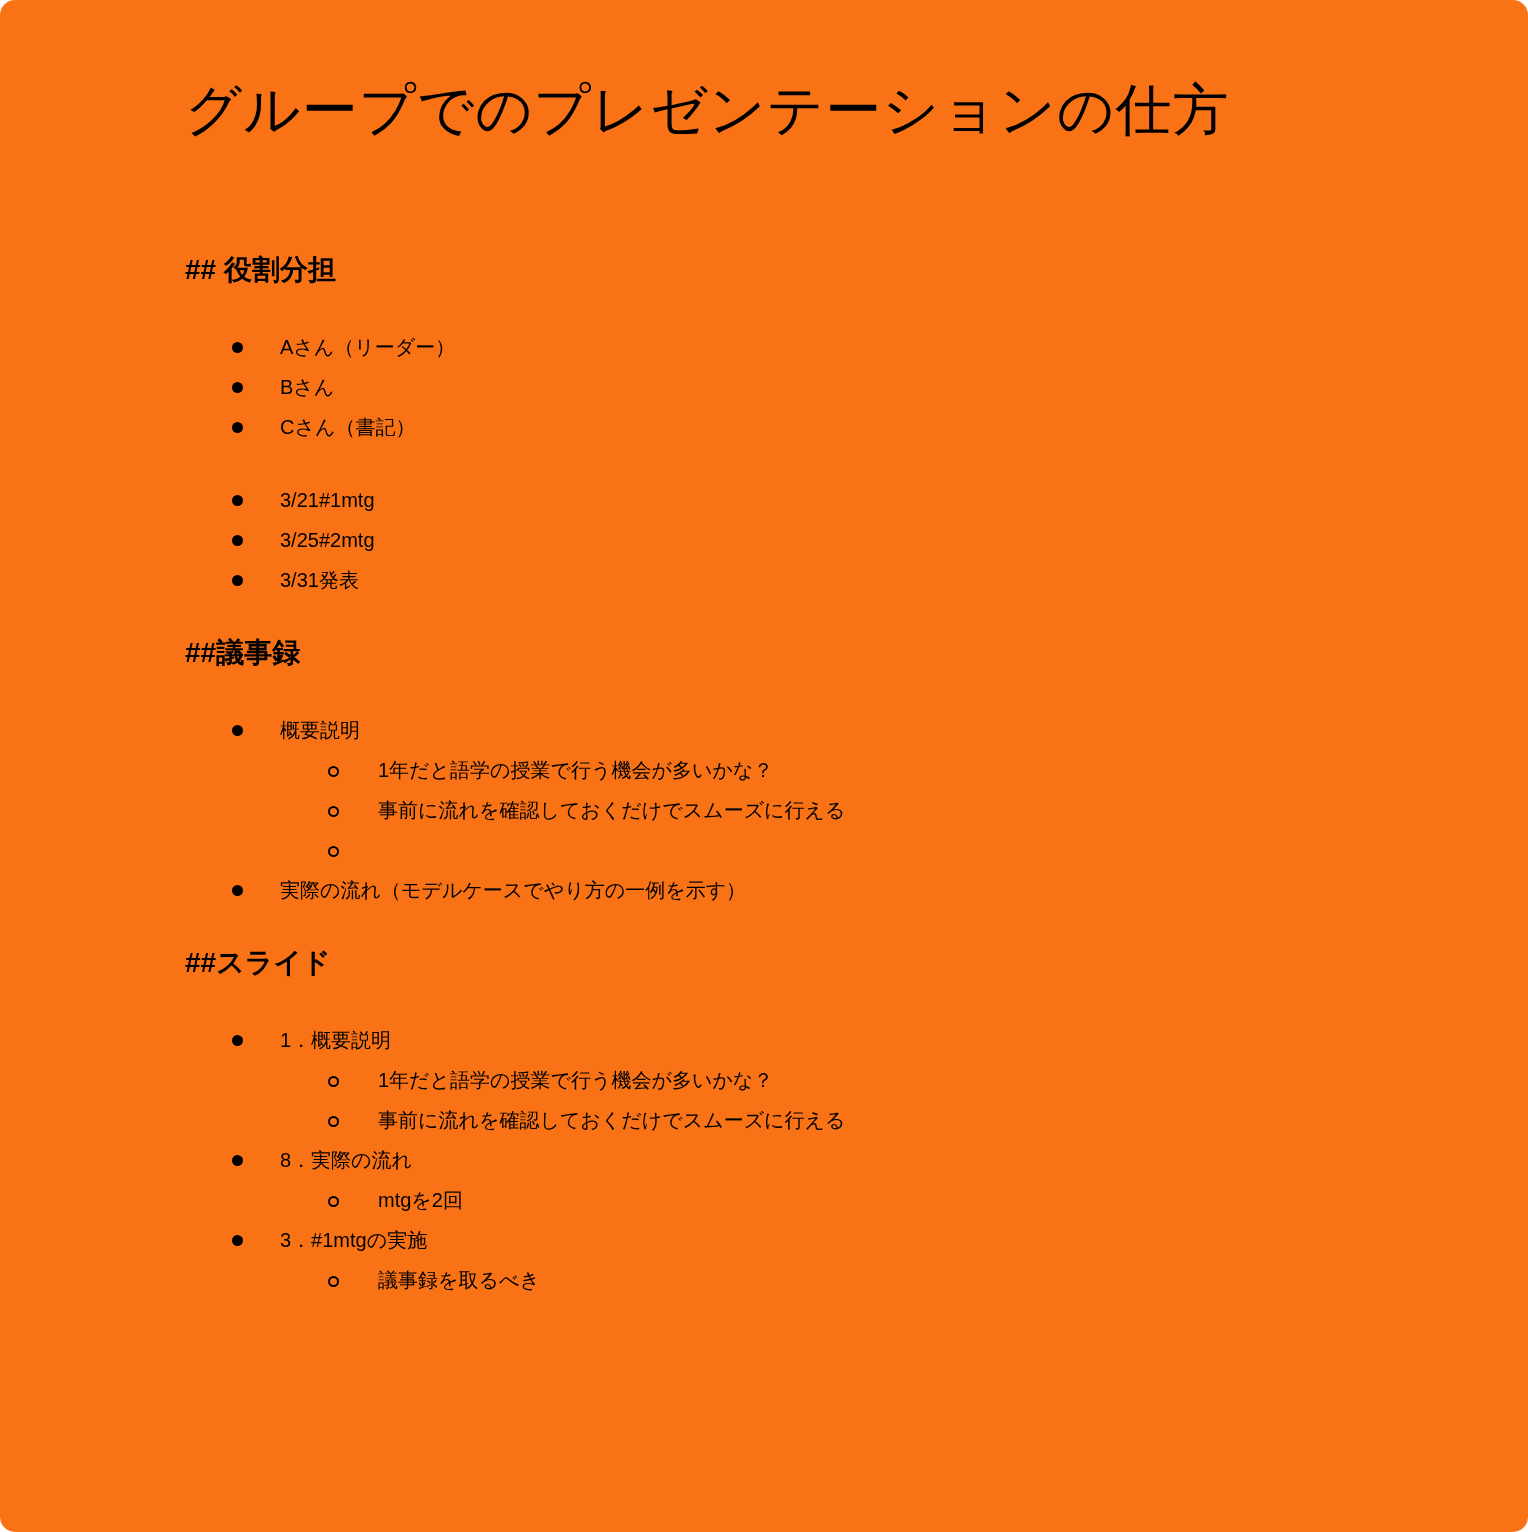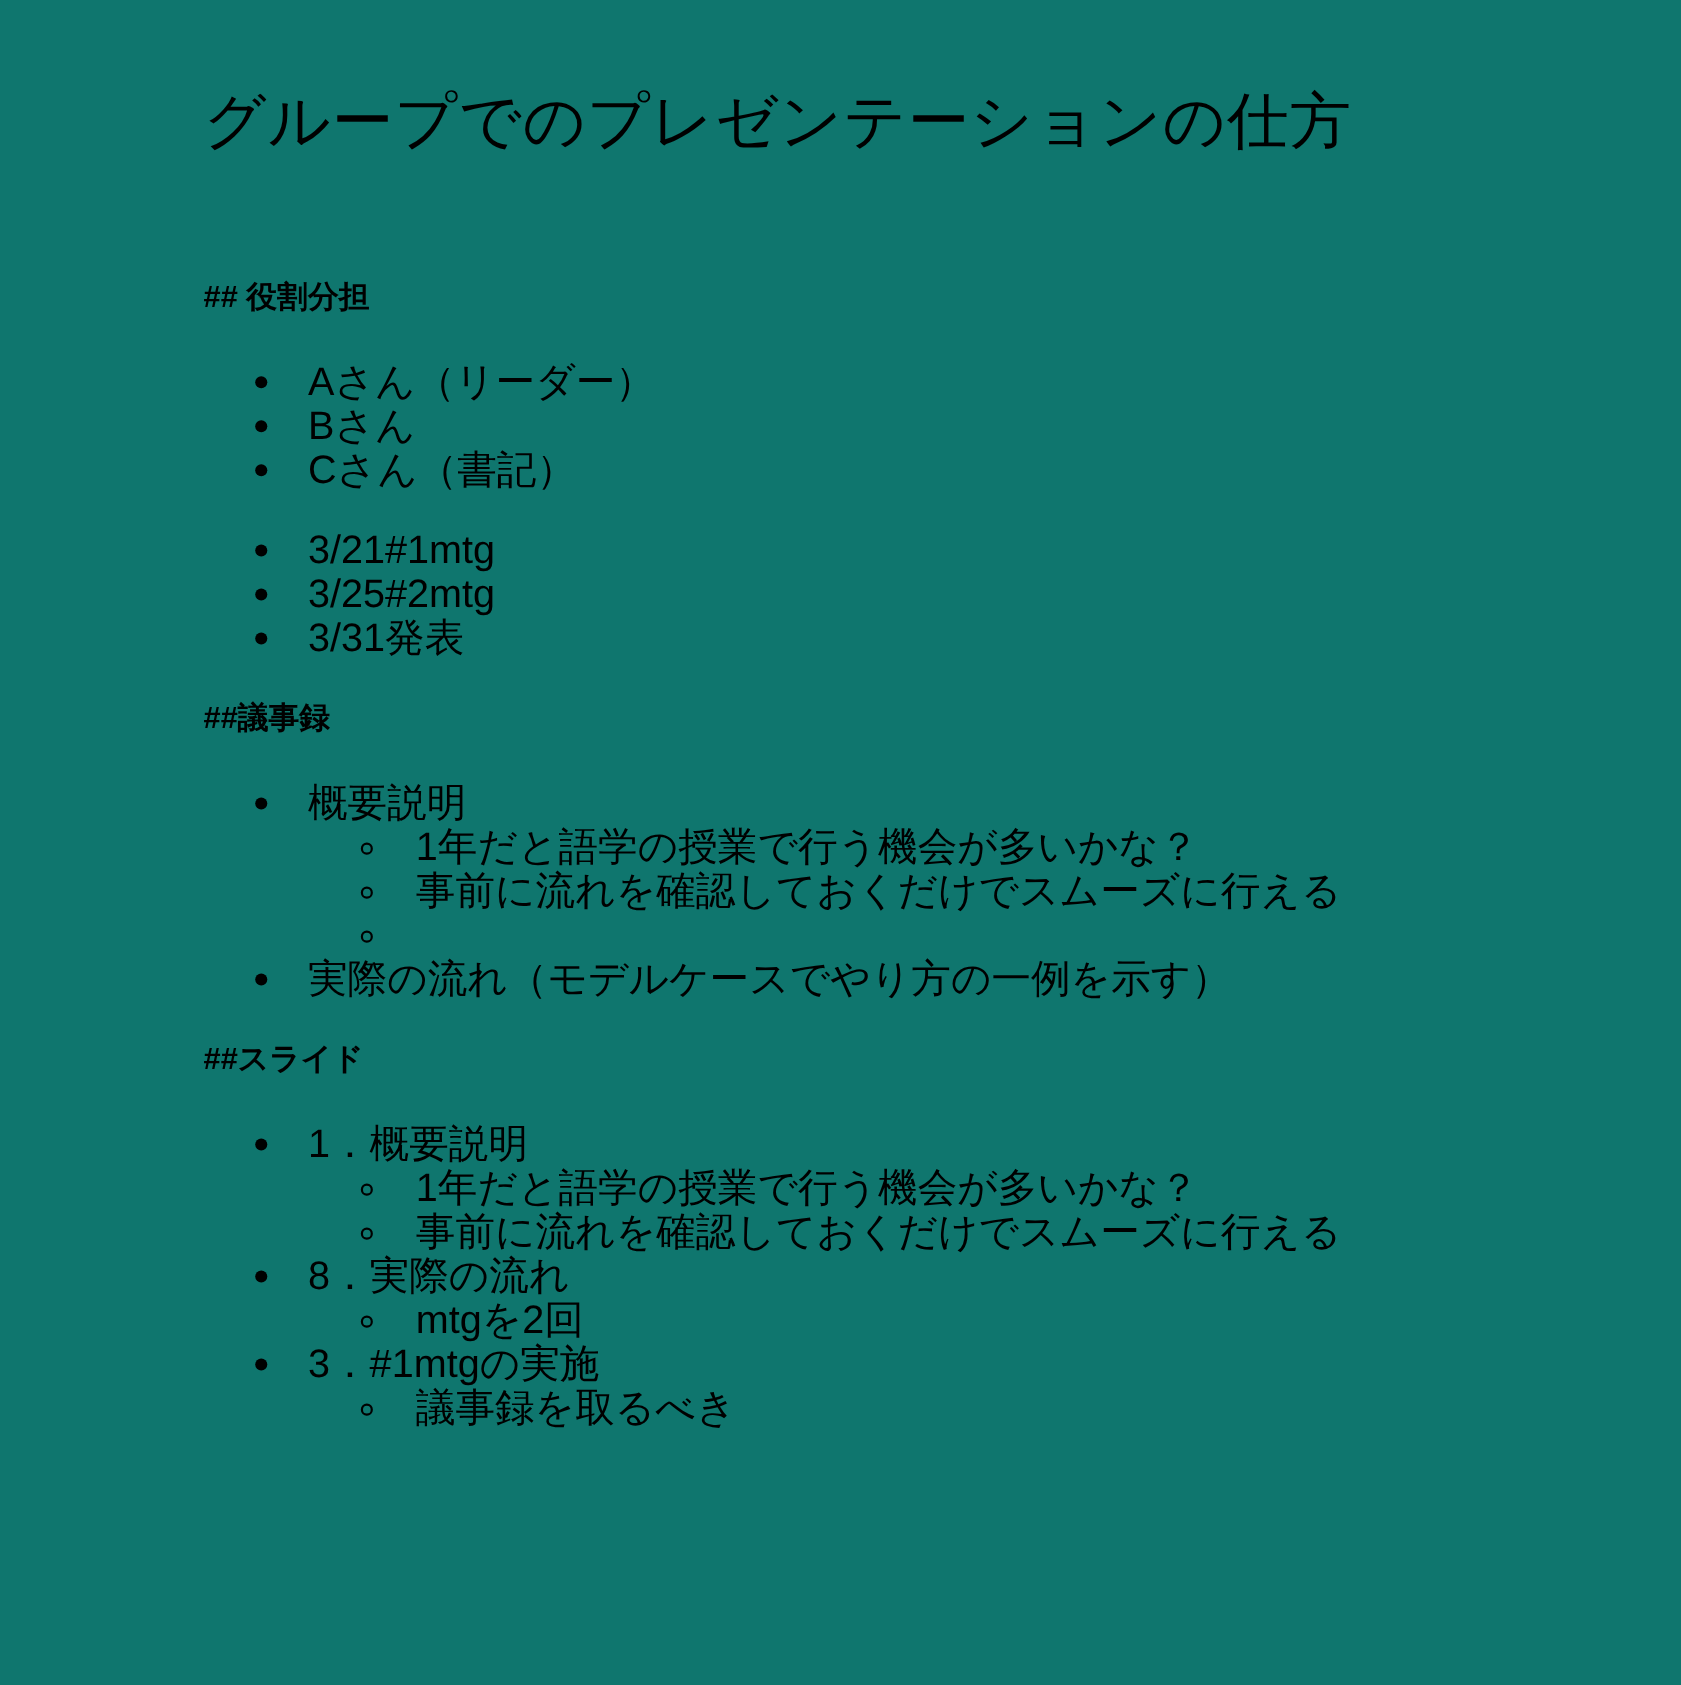--- a/index.html
+++ b/index.html
@@ -6,24 +6,25 @@
     margin: 0;
     padding: 0;
     background: #ffffff;
     font-family: "Liberation Sans", "DejaVu Sans", sans-serif;
     color: #000000;
   }
   .page {
     position: relative;
     width: 1528px;
     height: 1532px;
-    background: #0f766e;
+    background: #f97316;
     overflow: hidden;
     box-sizing: border-box;
     padding: 70px 60px 0 185px;
+    border-radius: 15px;
   }
   .doc-title {
     font-size: 56px;
     font-weight: 400;
     line-height: 80px;
     margin: 0 0 100px 0;
     white-space: nowrap;
     letter-spacing: 1px;
   }
   .sec-heading {
@@ -33,21 +34,21 @@
     margin: 0 0 37px 0;
     white-space: nowrap;
   }
   .list {
     margin: 0 0 33px 0;
   }
   .li {
     position: relative;
     height: 40px;
     line-height: 40px;
-    font-size: 36px;
+    font-size: 20px;
     white-space: nowrap;
   }
   .li .txt { display: inline-block; }
   .l1 { padding-left: 95px; }
   .l2 { padding-left: 193px; }
   .marker {
     position: absolute;
     box-sizing: border-box;
   }
   .disc {

